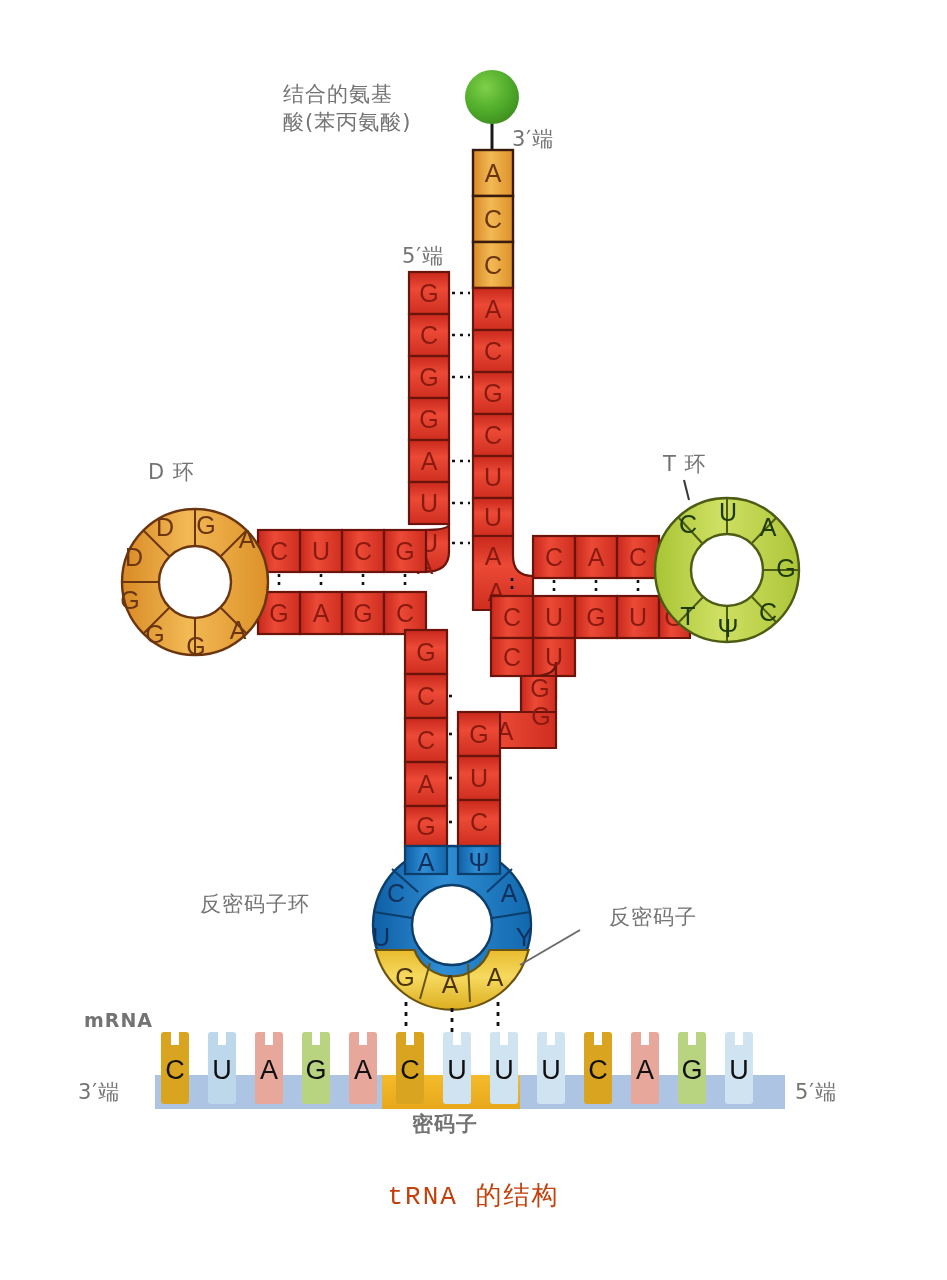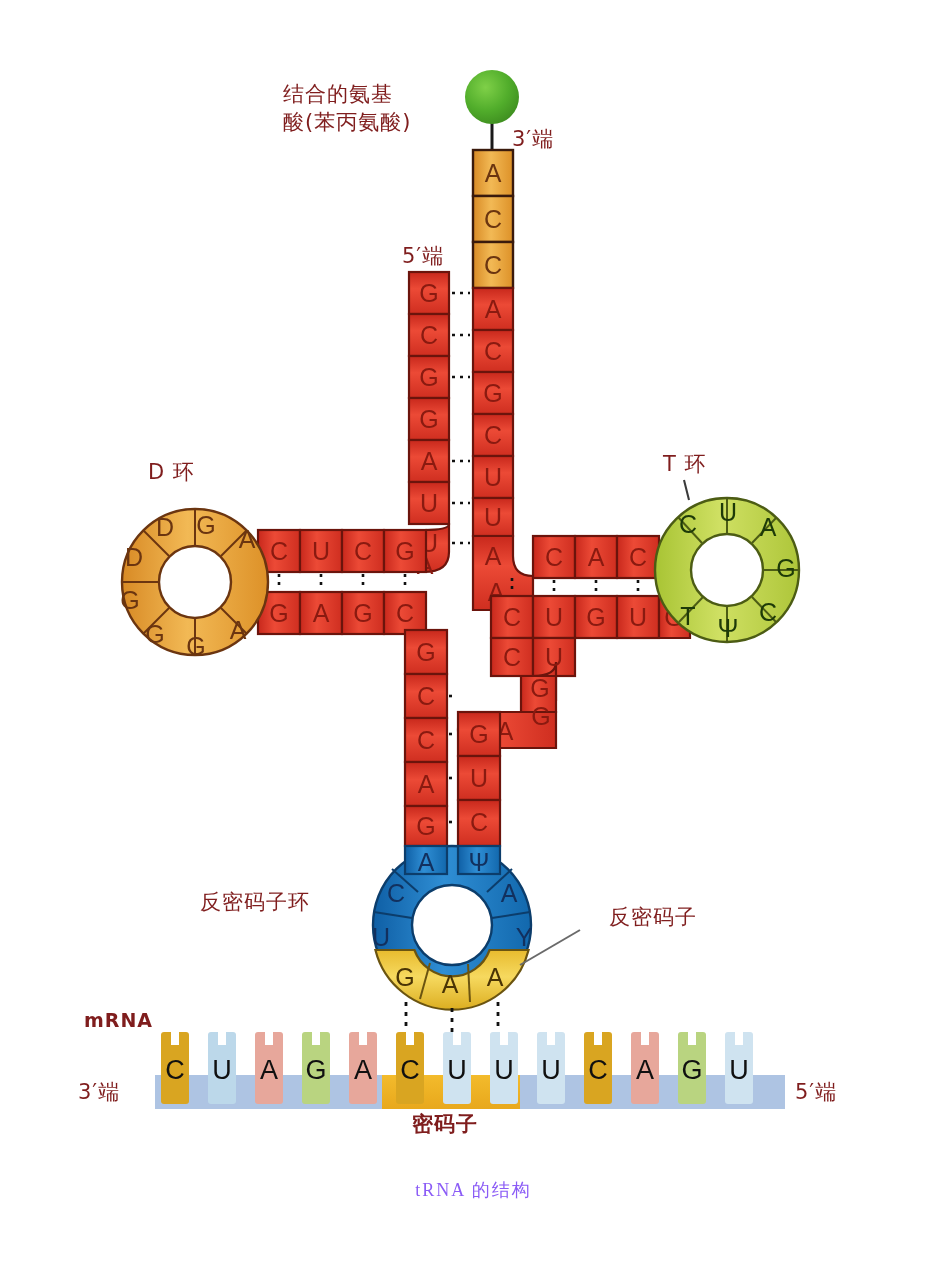--- a/index.html
+++ b/index.html
@@ -20,36 +20,36 @@
   svg.diagram {
     position: absolute;
     left: 0;
     top: 0;
     width: 947px;
     height: 1280px;
   }
   .cn-label {
     position: absolute;
     font-family: "DejaVu Sans", sans-serif;
-    color: #7f1d1d;
+    color: #737373;
     font-size: 21px;
     letter-spacing: 1px;
     white-space: pre;
     line-height: 1.35;
   }
   .cn-label.small { font-size: 19px; font-weight: bold; }
   .title {
     position: absolute;
     left: 0;
     right: 0;
     top: 1178px;
     text-align: center;
-    font-family: Liberation Serif, serif;
-    font-size: 18px;
-    color: #8b5cf6;
+    font-family: Liberation Mono, monospace;
+    font-size: 26px;
+    color: #c2410c;
     letter-spacing: 2px;
   }
   .base-txt {
     font-family: "Liberation Sans", sans-serif;
     font-size: 25px;
     text-anchor: middle;
     dominant-baseline: central;
   }
   .base-red { fill: #8a1a10; }
   .base-org { fill: #6b3510; }
@@ -479,21 +479,21 @@
 酸(苯丙氨酸)</div>
 
   <div class="cn-label" style="left:512px; top:125px;">3′端</div>
 
   <div class="cn-label" style="left:402px; top:242px;">5′端</div>
 
   <div class="cn-label" style="left:148px; top:458px;">D 环</div>
 
   <div class="cn-label" style="left:663px; top:450px;">T 环</div>
 
-  <div class="cn-label" style="left:200px; top:890px;font-family:Liberation Mono, monospace;">反密码子环</div>
+  <div class="cn-label" style="left:200px; top:890px;">反密码子环</div>
 
   <div class="cn-label" style="left:609px; top:903px;">反密码子</div>
 
   <div class="cn-label small" style="left:84px; top:1008px;">mRNA</div>
 
   <div class="cn-label" style="left:78px; top:1078px;">3′端</div>
 
   <div class="cn-label" style="left:795px; top:1078px;">5′端</div>
 
   <div class="cn-label" style="left:412px; top:1110px;font-weight:bold;">密码子</div>

